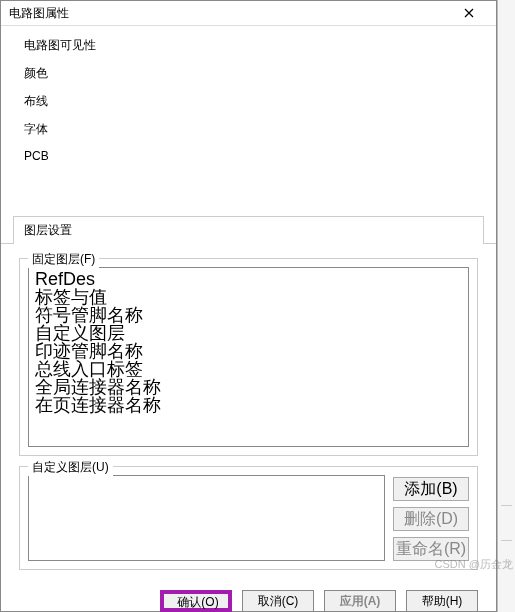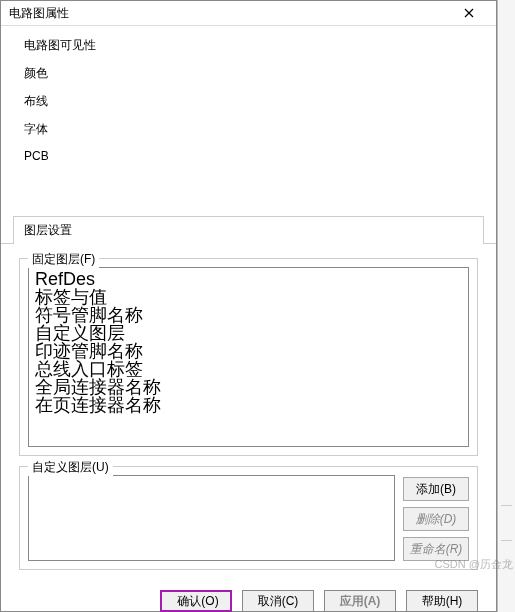--- a/index.html
+++ b/index.html
@@ -20,26 +20,26 @@
     .group-label { position: absolute; top: -8px; left: 8px; background: #fff; padding: 0 4px; font-size: 12px; }
     
     .listbox { border: 1px solid #888; background: #fff; overflow-y: scroll; padding: 2px; }
     .listbox.fixed { height: 180px; }
     .list-item { padding: 1px 4px; cursor: pointer; font-size: 18px; line-height: 16px; }
     
     .custom-group { flex: 1; display: flex; flex-direction: column; }
     .custom-inner { display: flex; gap: 8px; flex: 1; height: 100%; }
     .custom-list { flex: 1; border: 1px solid #888; background: #fff; overflow-y: scroll; }
     .side-buttons { display: flex; flex-direction: column; gap: 6px; padding-top: 2px; }
-    .side-btn { width: 66px; height: 24px; border: 1px solid #aaa; background: #f0f0f0; cursor: pointer; font-size: 12px; }
-    .side-btn:disabled { color: #888; cursor: default; font-style: italic; }
+    .side-btn { width: 76px; height: 24px; border: 1px solid #aaa; background: #f0f0f0; cursor: pointer; font-size: 16px; }
+    .side-btn:disabled { color: #888; cursor: default; }
     
     .bottom-buttons { display: flex; justify-content: flex-end; gap: 10px; padding: 10px 18px 14px 18px; }
     .dlg-btn { min-width: 72px; height: 22px; border: 1px solid #888; background: #f0f0f0; cursor: pointer; font-size: 12px; padding: 0 8px; }
-    .dlg-btn.primary { border: 2px solid #a21caf; padding-left: 12px; }
+    .dlg-btn.primary { border: 4px solid #a21caf; padding-left: 12px; }
     .dlg-btn:disabled { color: #888; cursor: default; font-weight: bold; }
     
     .right-edge { position: absolute; right: 0; top: 0; width: 18px; height: 612px; background: #f5f5f5; border-left: 1px solid #bbb; }
     .right-edge::before, .right-edge::after { content: ""; position: absolute; left: 3px; right: 3px; height: 1px; background: #ccc; }
     .right-edge::before { top: 505px; }
     .right-edge::after { top: 540px; }
     
     .watermark { position: absolute; right: 2px; bottom: 40px; font-size: 11px; color: rgba(120,120,120,0.5); }
     
     ::-webkit-scrollbar { width: 16px; }

